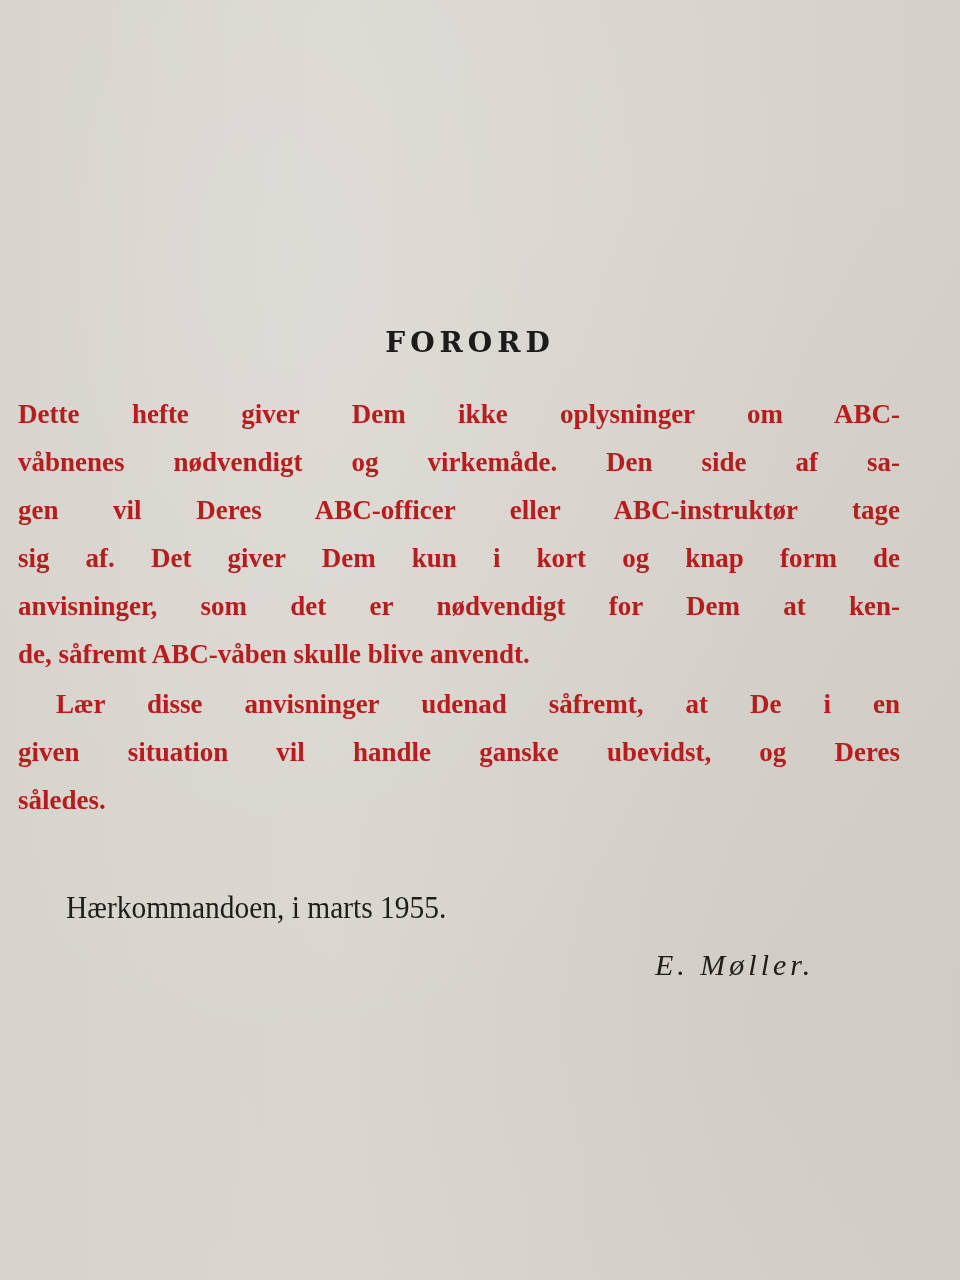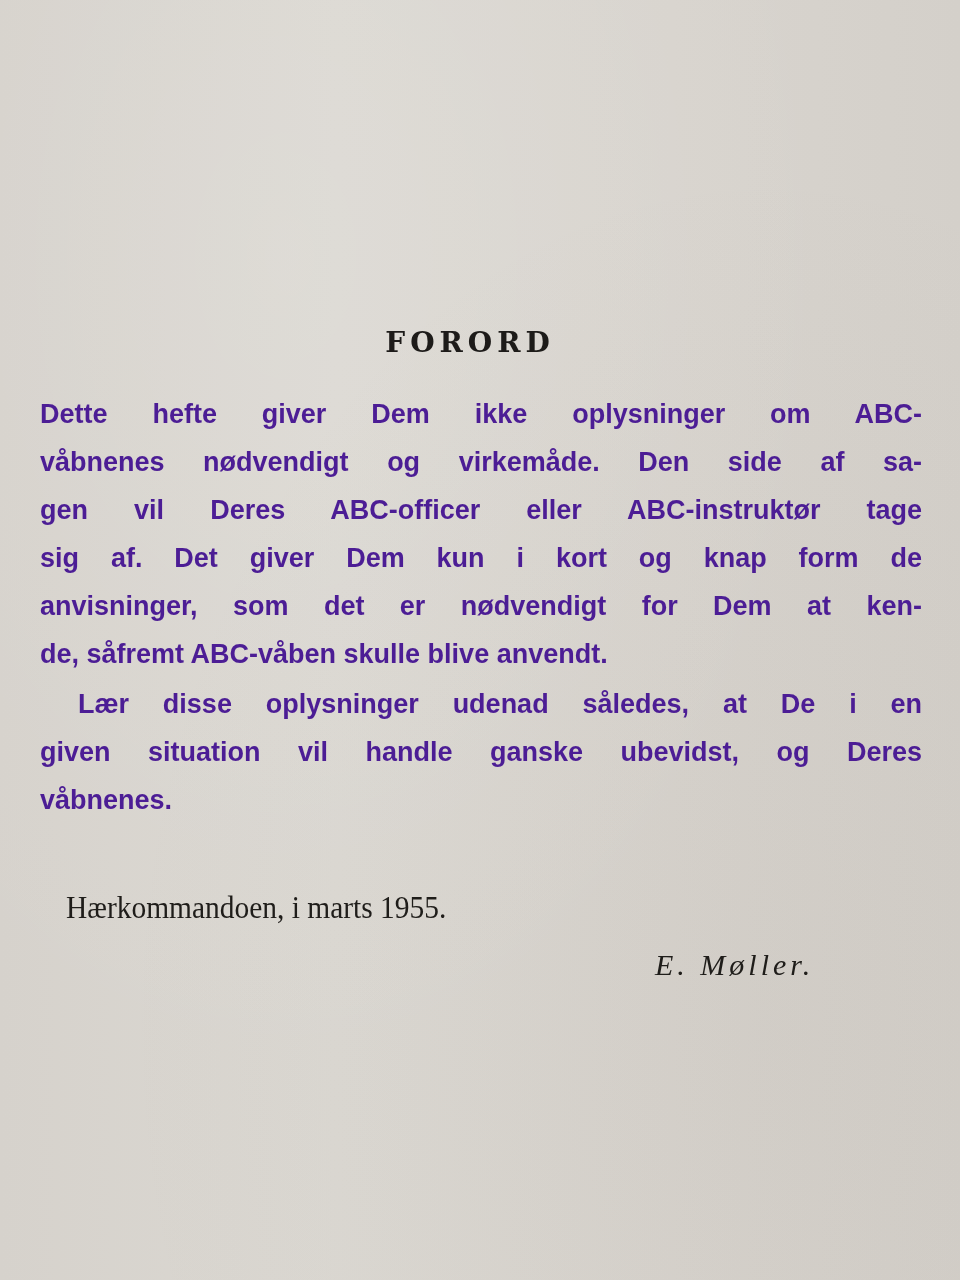--- a/index.html
+++ b/index.html
@@ -31,26 +31,26 @@
       top: 326px;
       text-align: center;
       font-family: "DejaVu Serif", serif;
       font-weight: bold;
       font-size: 28px;
       letter-spacing: 5px;
       color: #1d1b19;
     }
     .body-text {
       position: absolute;
-      left: 40px;
+      left: 18px;
       width: 882px;
-      font-family: Liberation Sans, sans-serif;
+      font-family: Liberation Serif, serif;
       font-weight: bold;
       font-size: 27px;
-      color: #4c1d95;
+      color: #b91c1c;
       line-height: 48px;
     }
     .para1 { top: 390px; }
     .para2 { top: 680px; }
     .line {
       display: block;
       white-space: nowrap;
       text-align: justify;
       text-align-last: justify;
       height: 48px;
@@ -92,21 +92,21 @@
   <div class="body-text para1">
     <span class="line">Dette hefte giver Dem ikke oplysninger om ABC-</span>
     <span class="line">våbnenes nødvendigt og virkemåde. Den side af sa-</span>
     <span class="line">gen vil Deres ABC-officer eller ABC-instruktør tage</span>
     <span class="line">sig af. Det giver Dem kun i kort og knap form de</span>
     <span class="line">anvisninger, som det er nødvendigt for Dem at ken-</span>
     <span class="line last">de, såfremt ABC-våben skulle blive anvendt.</span>
   </div>
 
   <div class="body-text para2">
-    <span class="line indent">Lær disse oplysninger udenad således, at De i en</span>
+    <span class="line indent">Lær disse anvisninger udenad såfremt, at De i en</span>
     <span class="line">given situation vil handle ganske ubevidst, og Deres</span>
-    <span class="line last">våbnenes.</span>
+    <span class="line last">således.</span>
   </div>
 
   <div class="place-date">Hærkommandoen, i marts 1955.</div>
 
   <div class="signature">E. Møller.</div>
 </div>
 
 </body></html>

